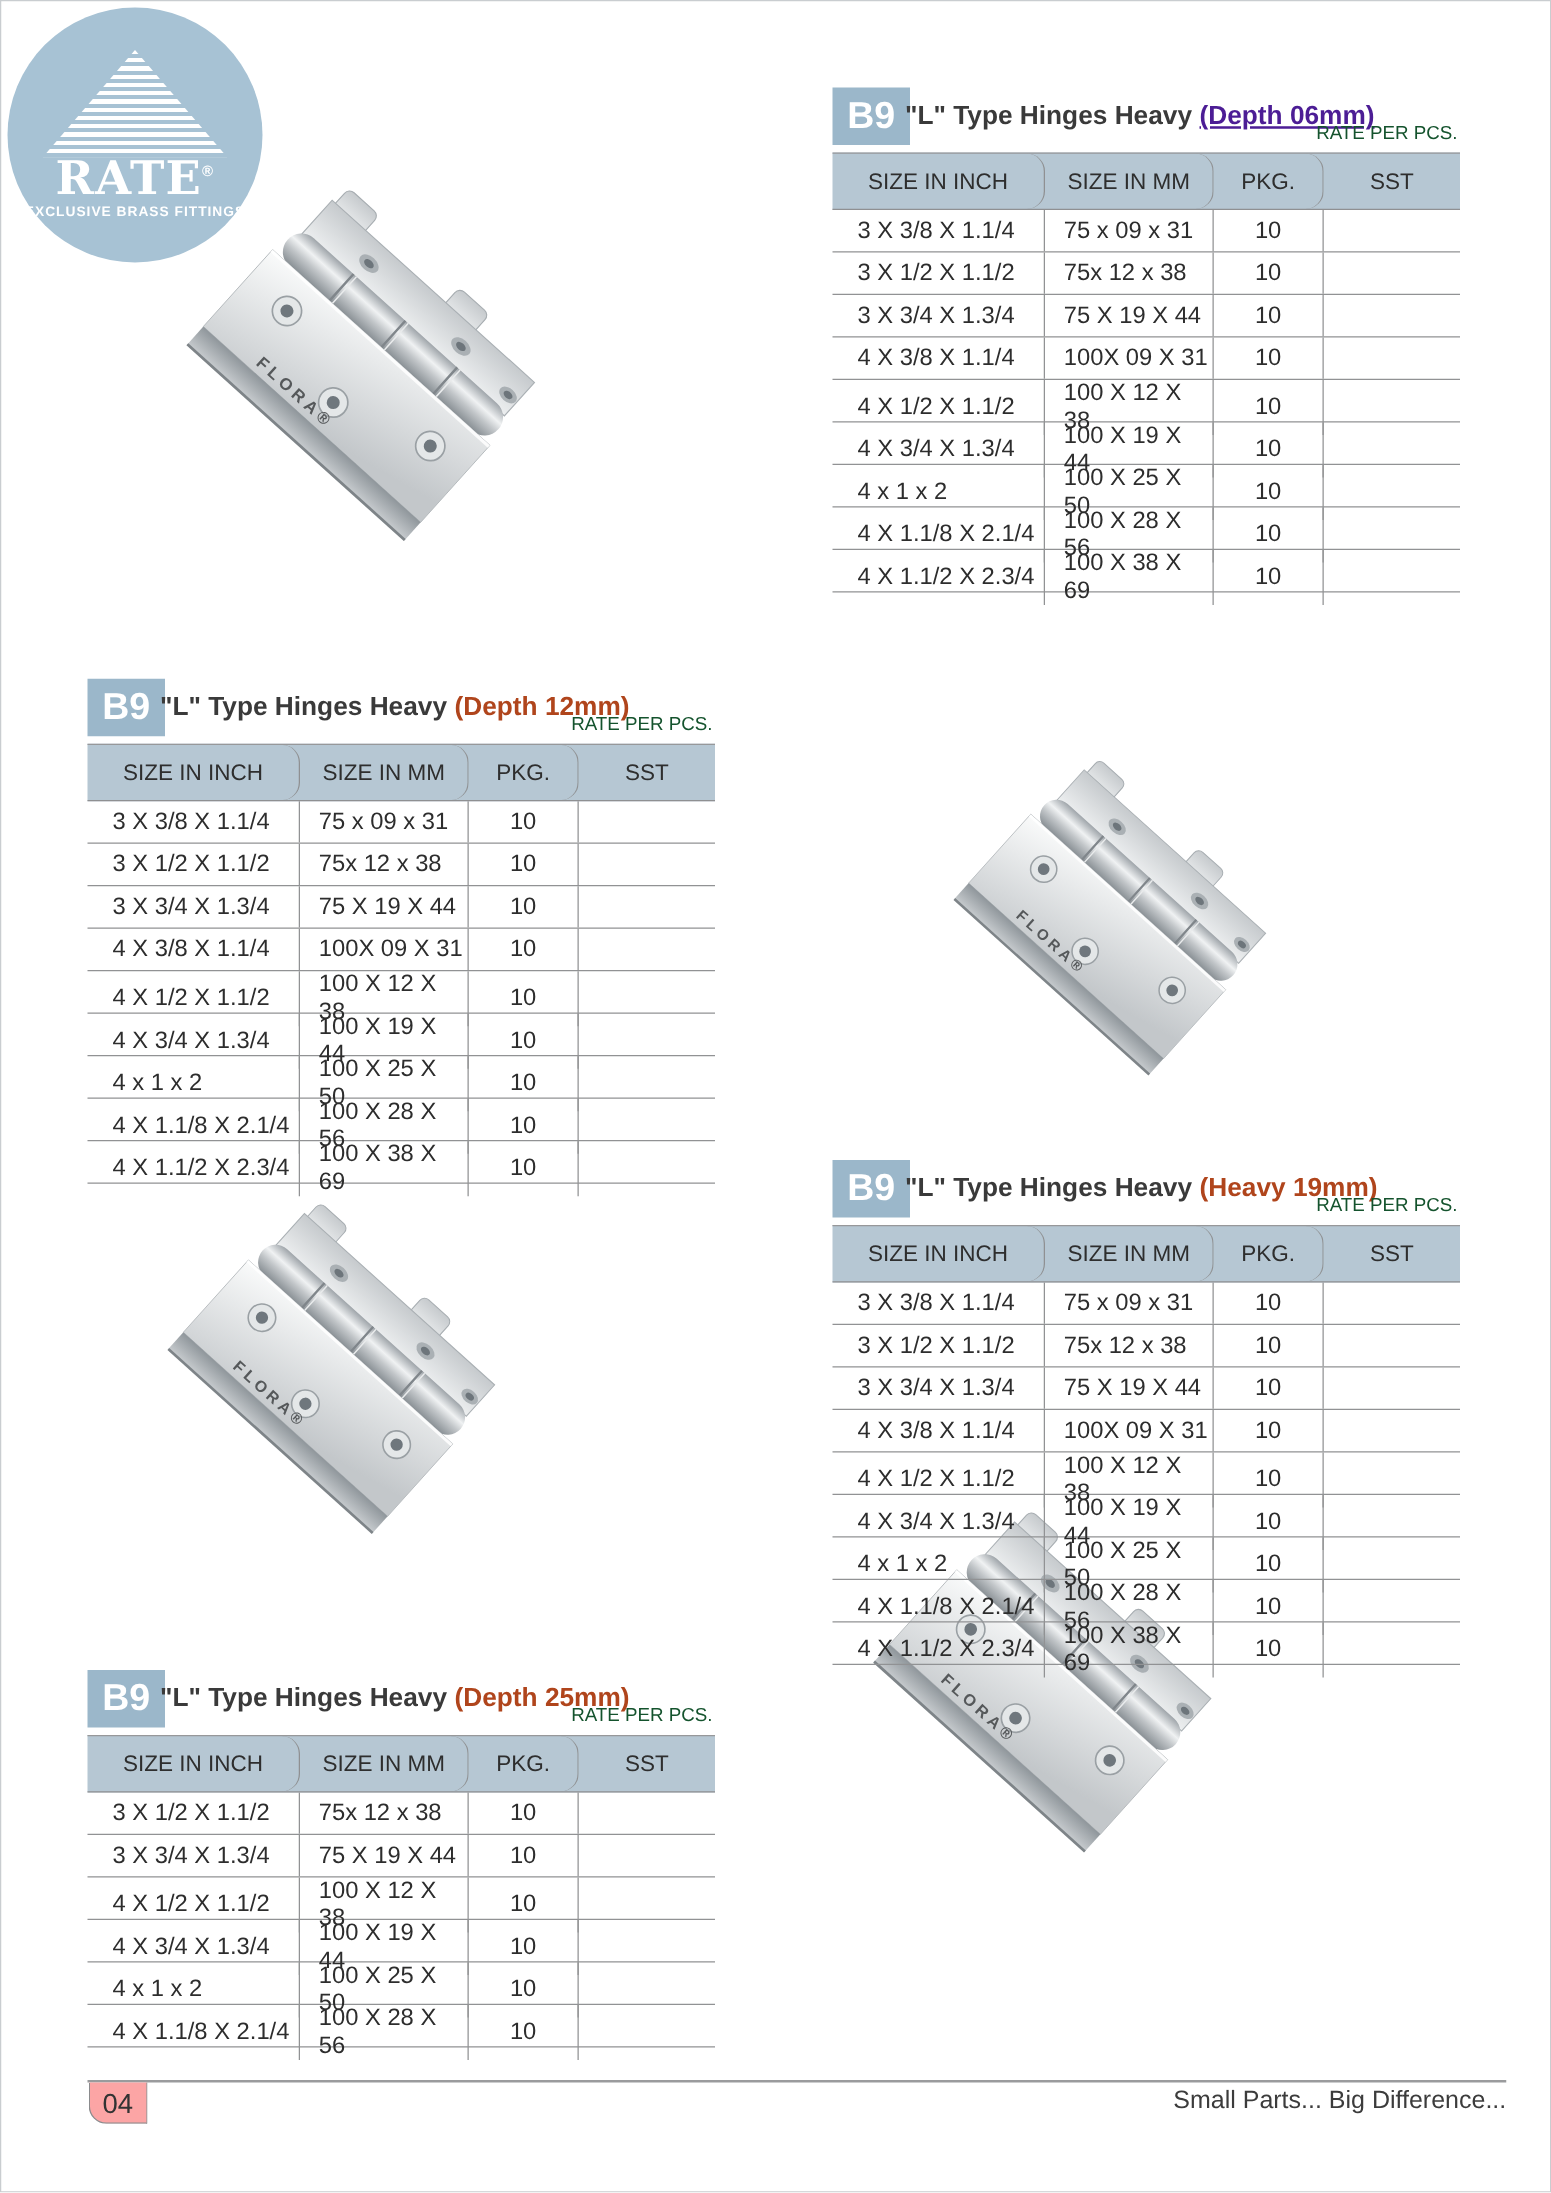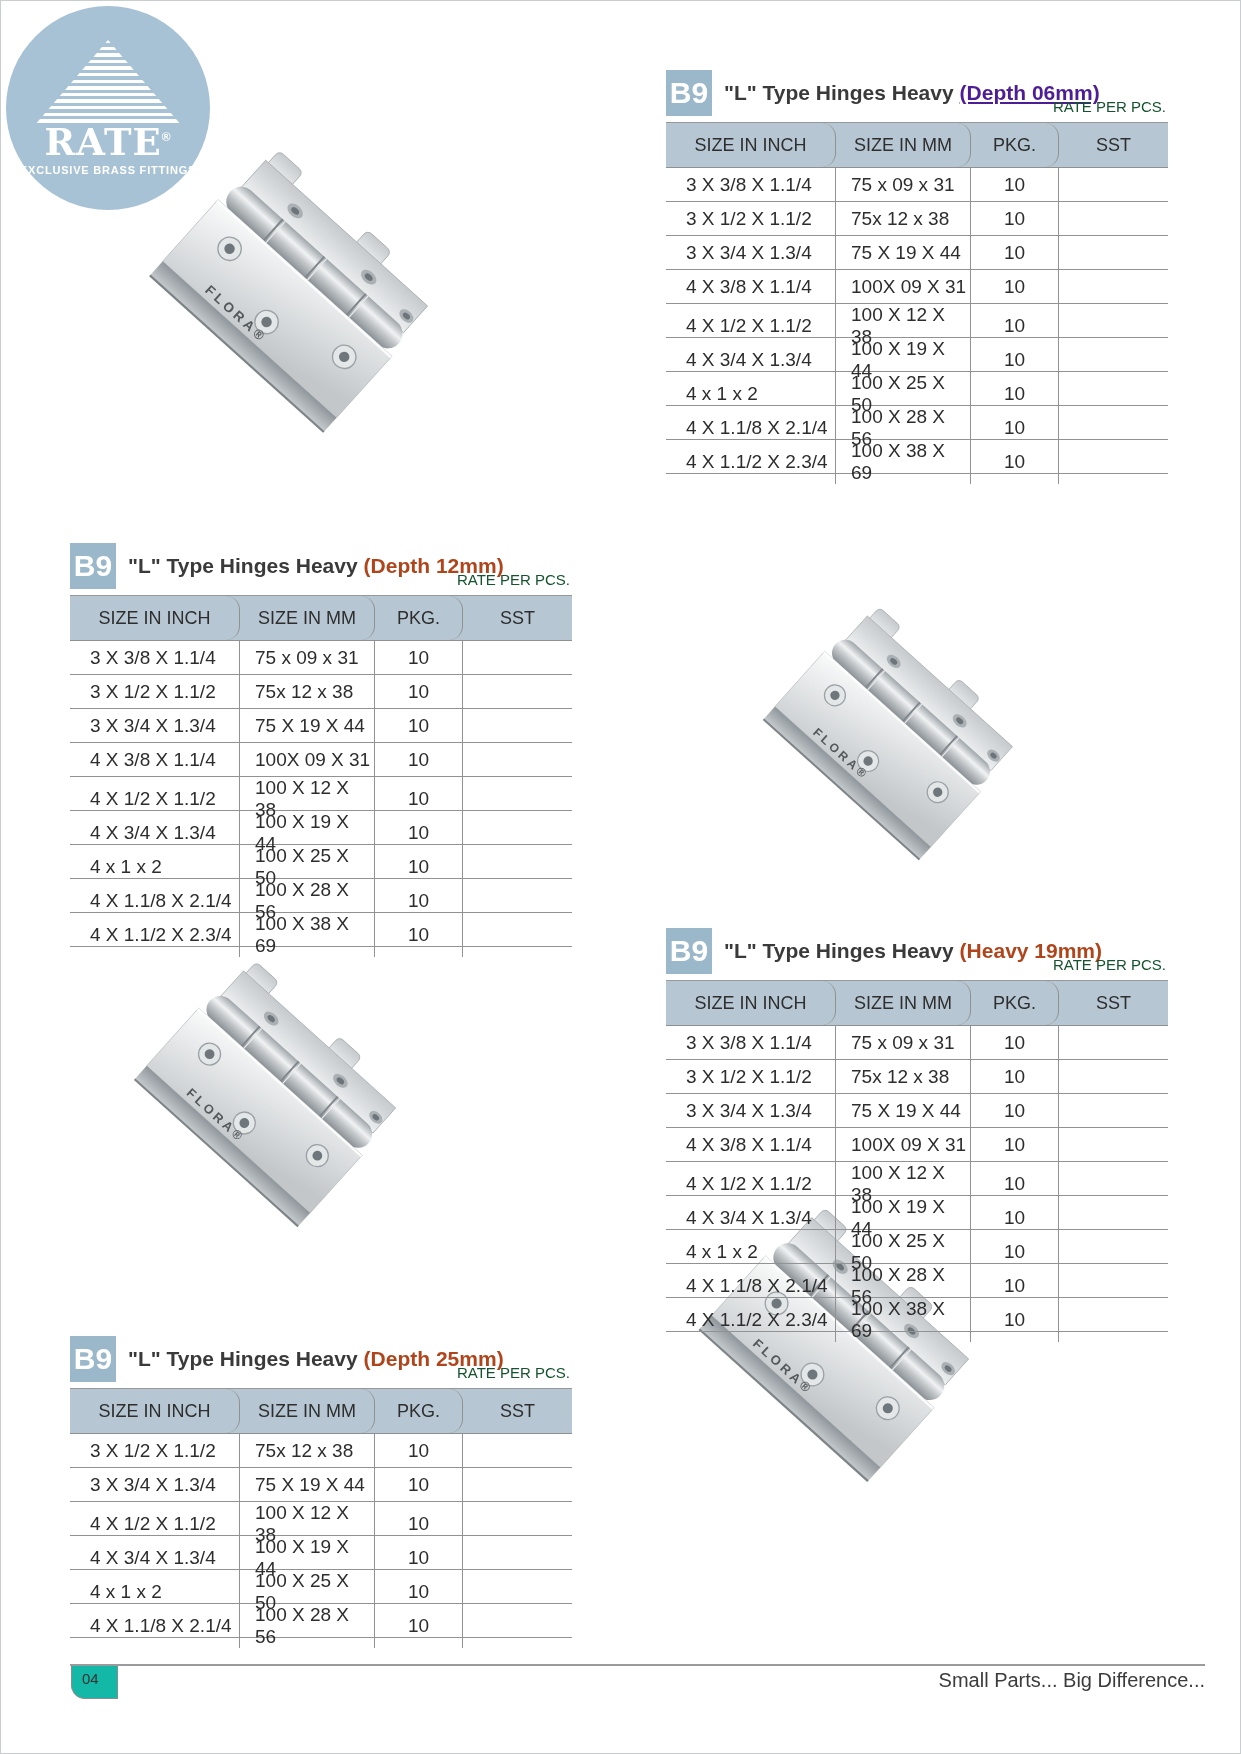--- a/index.html
+++ b/index.html
@@ -13,21 +13,21 @@
     clip-path:polygon(50% 0,100% 100%,0 100%);
     background:repeating-linear-gradient(to bottom,#fff 0 3.4px,rgba(255,255,255,0) 3.4px 6.6px);}
   .logo .brand{position:absolute;left:0;top:118px;width:100%;text-align:center;color:#fff;
     font-family:"DejaVu Serif",serif;font-weight:bold;font-size:37px;letter-spacing:1px;line-height:1;}
   .logo .brand sup{font-size:12px;font-family:"Liberation Sans",sans-serif;vertical-align:14px;}
   .logo .sub{position:absolute;left:0;top:158px;width:100%;text-align:center;color:#fff;
     font-size:11px;letter-spacing:.8px;font-weight:bold;}
 
   
   .tbl{position:absolute;width:502px;}
-  .badge{position:absolute;left:0;top:0;width:46px;height:46px;text-align:center;
+  .badge{position:absolute;left:0;top:0;width:62px;height:46px;text-align:center;
     color:#fff;font-weight:bold;font-size:30px;line-height:46px;}
   .ttl{position:absolute;left:58px;top:0;height:46px;line-height:46px;white-space:nowrap;
     font-weight:bold;font-size:21px;color:#3a3a3a;}
   .ttl .depth{font-weight:bold;margin-left:6px;}
   .rate{position:absolute;right:2px;top:28px;font-size:15px;color:#14532d;}
   .band{position:absolute;left:0;top:52px;width:100%;height:46px;box-sizing:border-box;
     display:grid;grid-template-columns:170px 135px 88px 109px;
     border-top:1px solid #97989a;border-bottom:1px solid #8f9092;}
   .hcell{display:flex;align-items:center;justify-content:center;font-size:18px;color:#2e2e2e;
     box-sizing:border-box;}
@@ -40,22 +40,22 @@
   .cell.c1{padding-left:15px;border-right:1px solid #919294;}
   .cell.c2{justify-content:center;border-right:1px solid #919294;}
 
   
   .hinge{position:absolute;}
   .hinge svg{overflow:visible;display:block;}
 
   
   .foot-line{position:absolute;left:70px;right:36px;top:1664px;height:2px;background:#9a9b9d;}
   .page-num{position:absolute;left:71px;top:1666px;width:47px;height:33px;box-sizing:border-box;
-    border:1px solid #8a8b8d;border-top:none;border-radius:0 0 0 14px;background:#14b8a6;
-    font-size:15px;color:#333;padding:4px 0 0 10px;}
+    border:1px solid #8a8b8d;border-top:none;border-radius:0 0 0 14px;background:#fca5a5;
+    font-size:22px;color:#333;padding:4px 0 0 10px;}
   .tagline{position:absolute;right:36px;top:1669px;font-weight:500;
     font-size:20px;color:#3c3c3c;}
 </style>
 </head>
 <body>
 
 <div class="page">
 
   <svg width="0" height="0" style="position:absolute" aria-hidden="true">
     <defs>

